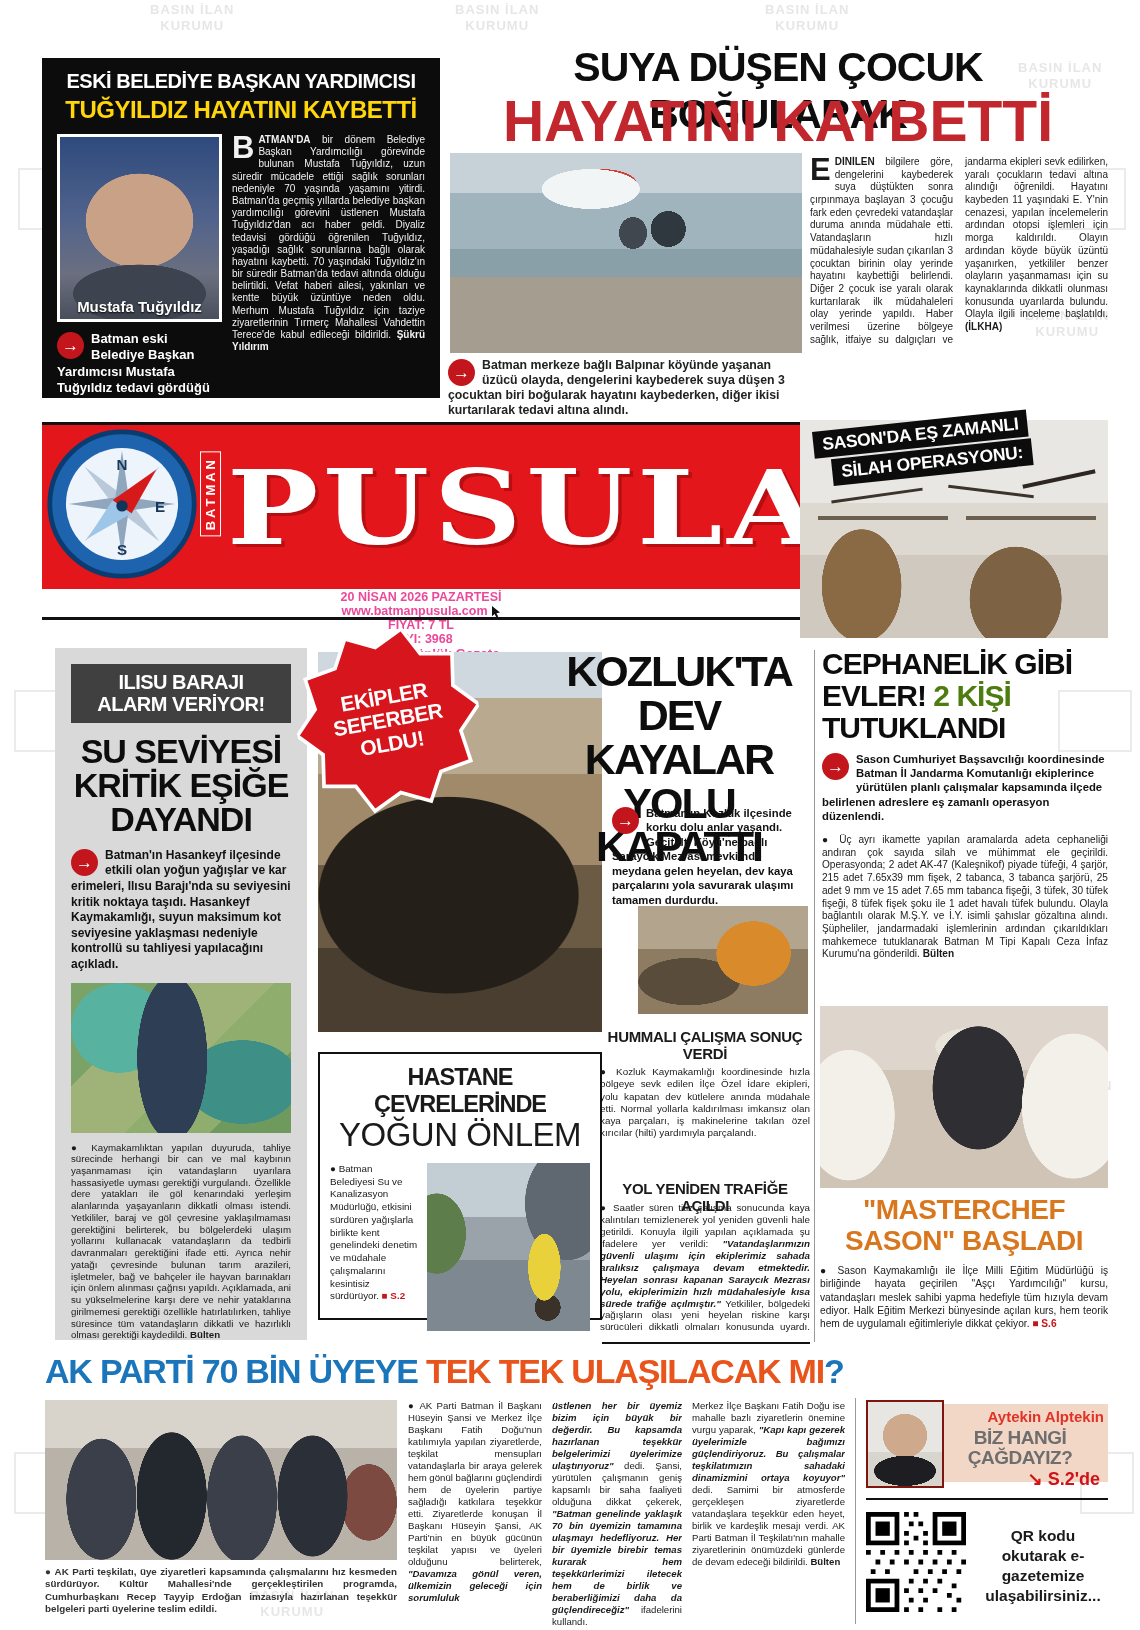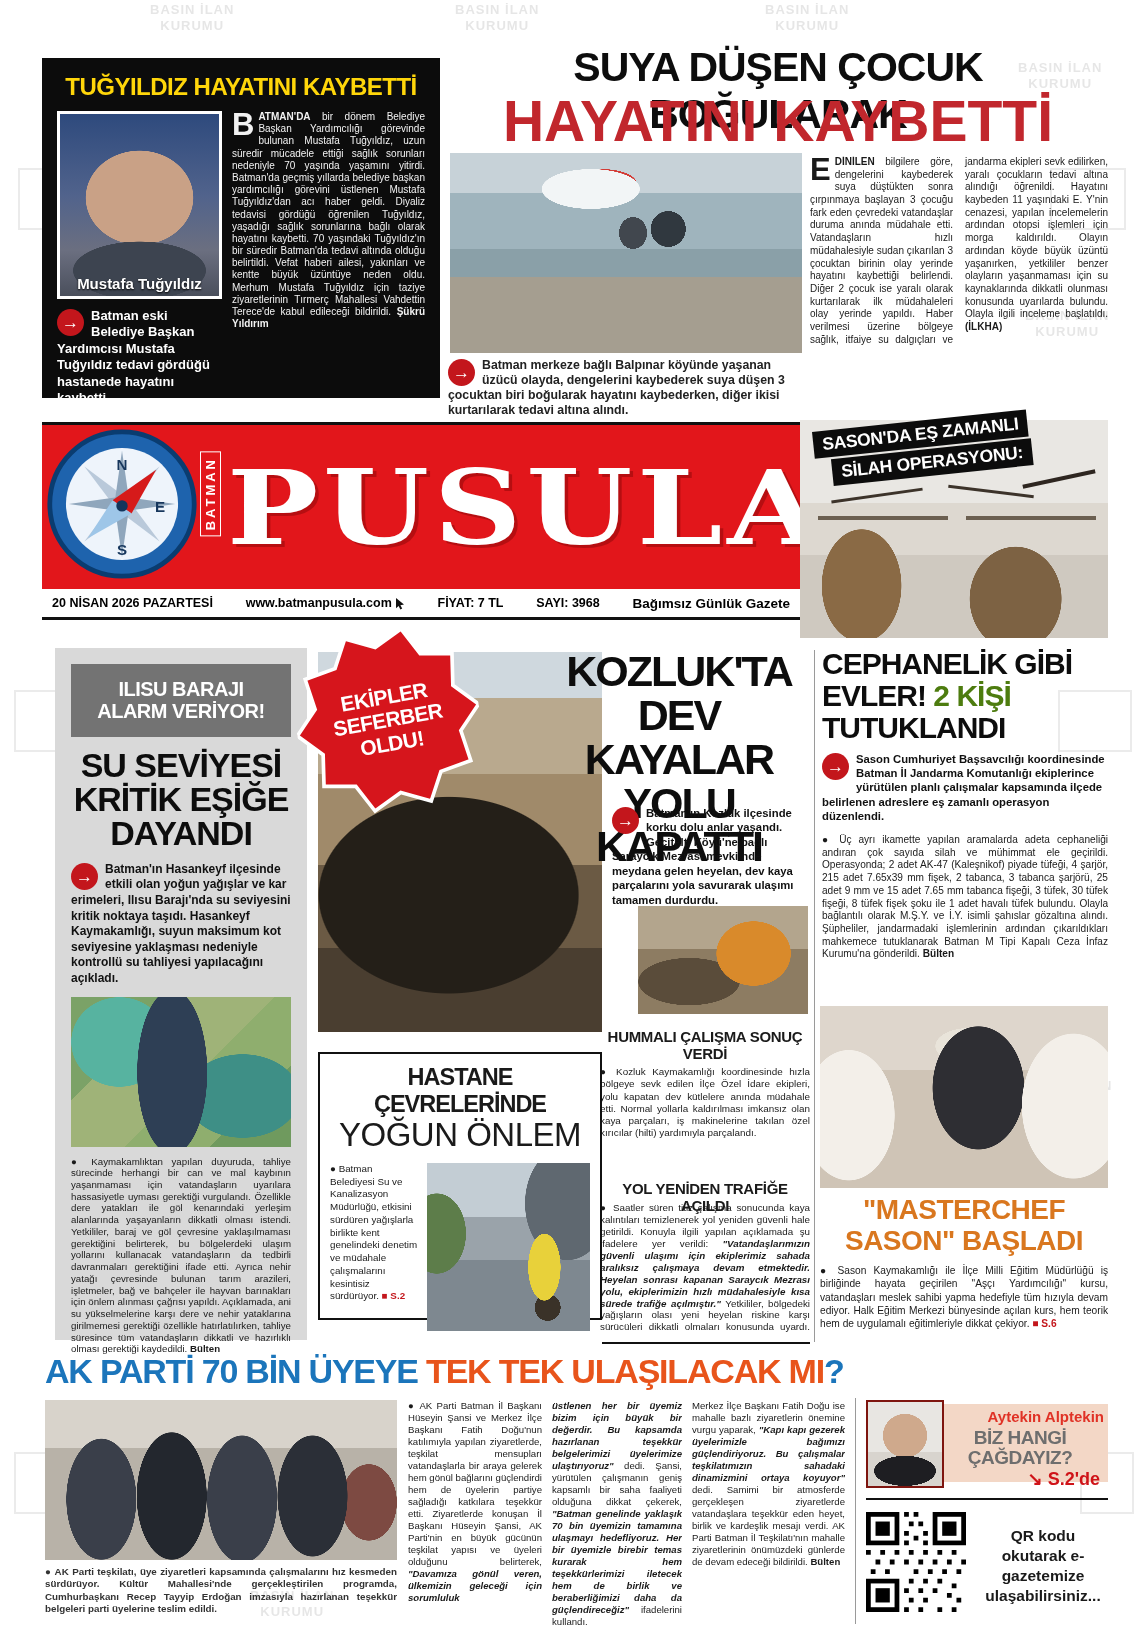--- a/index.html
+++ b/index.html
@@ -39,30 +39,30 @@
   .obit-lead{margin-top:9px;font-size:13px;font-weight:bold;line-height:1.26;color:#fff;}
   .obit-body{flex:1;font-size:10px;line-height:1.22;color:#f2f2f2;overflow:hidden;height:292px;}
   
   .masthead{background:#e2161b;border-top:3px solid #111;}
   .brand{font-family:"DejaVu Serif",serif;font-weight:bold;font-size:103px;line-height:1.3;color:#fff;
       letter-spacing:4px;transform:scaleX(1.18);transform-origin:left center;
       text-shadow:3px 3px 0 rgba(100,0,0,.35);}
   .batman-vert{writing-mode:vertical-rl;transform:rotate(180deg);color:#fff;font-size:13px;
       font-weight:bold;letter-spacing:3px;border:1.5px solid #fff;padding:5px 2px;}
   .infobar{display:flex;justify-content:space-between;align-items:center;font-size:12.5px;
-      font-weight:bold;color:#000000;box-sizing:border-box;padding:0 10px;}
+      font-weight:bold;color:#ec4899;box-sizing:border-box;padding:0 10px;flex-direction:column;}
   .tagline{font-size:13.5px;}
   
   .tilt-label{transform:rotate(-6deg);transform-origin:left top;}
   .strip{display:inline-block;background:#0c0c0c;color:#fff;font-size:17.5px;font-weight:bold;
       padding:3px 9px;letter-spacing:-.3px;}
   
   .graycol{background:#d9d9d9;box-sizing:border-box;padding:14px 16px;}
-  .dam-kicker{background:#737373;color:#fff;width:212px;margin:2px auto 0;font-size:20px;font-weight:bold;
-      text-align:center;line-height:1.12;padding:14px 4px;letter-spacing:-.5px;}
+  .dam-kicker{background:#404040;color:#fff;width:212px;margin:2px auto 0;font-size:20px;font-weight:bold;
+      text-align:center;line-height:1.12;padding:7px 4px;letter-spacing:-.5px;}
   .dam-head{font-size:34px;font-weight:bold;text-align:center;line-height:1.0;letter-spacing:-1px;
       margin-top:11px;color:#0d0d0d;}
   .dam-lead{margin-top:12px;font-size:12px;font-weight:bold;line-height:1.3;color:#111;}
   .dam-body{margin-top:9px;font-size:9.7px;line-height:1.21;overflow:hidden;height:228px;}
   
   .koz-head{font-size:43px;font-weight:bold;line-height:1.02;letter-spacing:-2px;text-align:center;color:#0d0d0d;}
   .sub-title{font-size:15px;font-weight:bold;text-align:center;line-height:1.15;letter-spacing:-.3px;}
   .small-body{font-size:9.9px;line-height:1.24;overflow:hidden;}
   
   .hospital{border:2.5px solid #111;background:#fff;box-sizing:border-box;padding:10px 10px 8px;}
@@ -102,20 +102,21 @@
   <div class="wm" style="left:765px;top:2px;"><span>BASIN İLAN</span><br><span>KURUMU</span></div>
   <div class="wm" style="left:1018px;top:60px;"><span>BASIN İLAN</span><br><span>KURUMU</span></div>
   <div class="wm" style="left:55px;top:308px;"><span>BASIN İLAN</span><br><span>KURUMU</span></div>
   <div class="wm" style="left:1025px;top:308px;"><span>BASIN İLAN</span><br><span>KURUMU</span></div>
   <div class="wm" style="left:58px;top:1075px;"><span>BASIN İLAN</span><br><span>KURUMU</span></div>
   <div class="wm" style="left:1028px;top:1078px;"><span>BASIN İLAN</span><br><span>KURUMU</span></div>
   <div class="wm" style="left:250px;top:1588px;"><span>BASIN İLAN</span><br><span>KURUMU</span></div>
   <div class="wm" style="left:900px;top:1430px;"><span>BASIN İLAN</span><br><span>KURUMU</span></div>
 
   <div class="abs obit z" style="left:42px;top:58px;width:398px;height:340px;">
+    <div class="obit-kicker">ESKİ BELEDİYE BAŞKAN YARDIMCISI</div>
     <div class="obit-head">TUĞYILDIZ HAYATINI KAYBETTİ</div>
     <div class="obit-row">
       <div class="obit-left">
         <div class="obit-photo" style="background:
                radial-gradient(ellipse 42% 16% at 50% 86%, #3d4450 0 99%, transparent 100%),
                radial-gradient(ellipse 34% 26% at 50% 46%, #c9a186 0 99%, transparent 100%),
                linear-gradient(180deg,#2e4a7d 0%,#51638c 45%,#6b6f80 75%,#4a4f5c 100%);">
           <div class="obit-photo-cap">Mustafa Tuğyıldız</div>
         </div>
         <p class="obit-lead">

